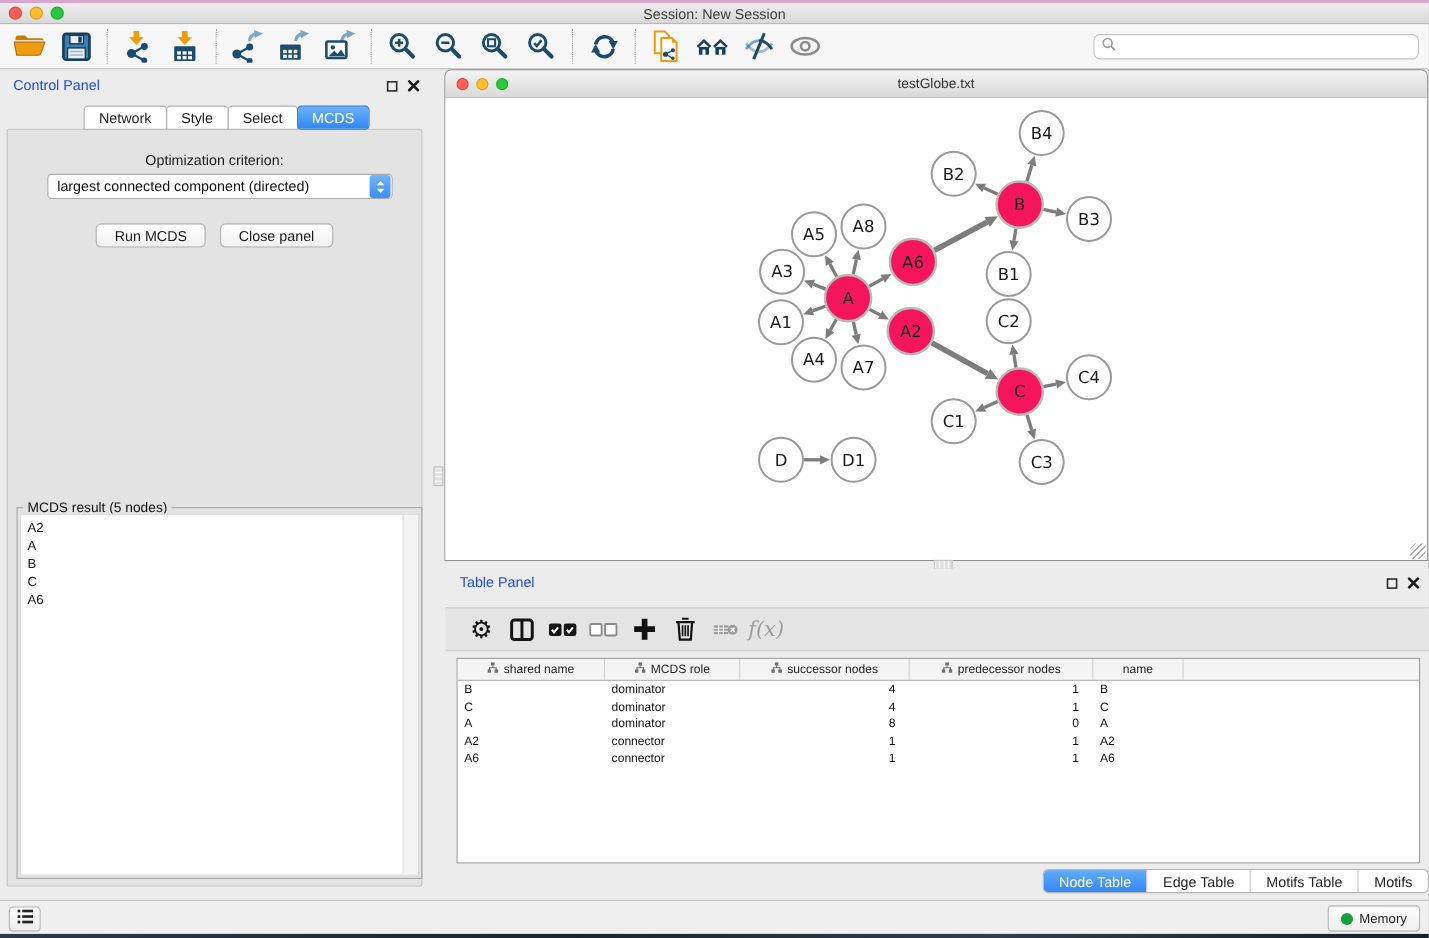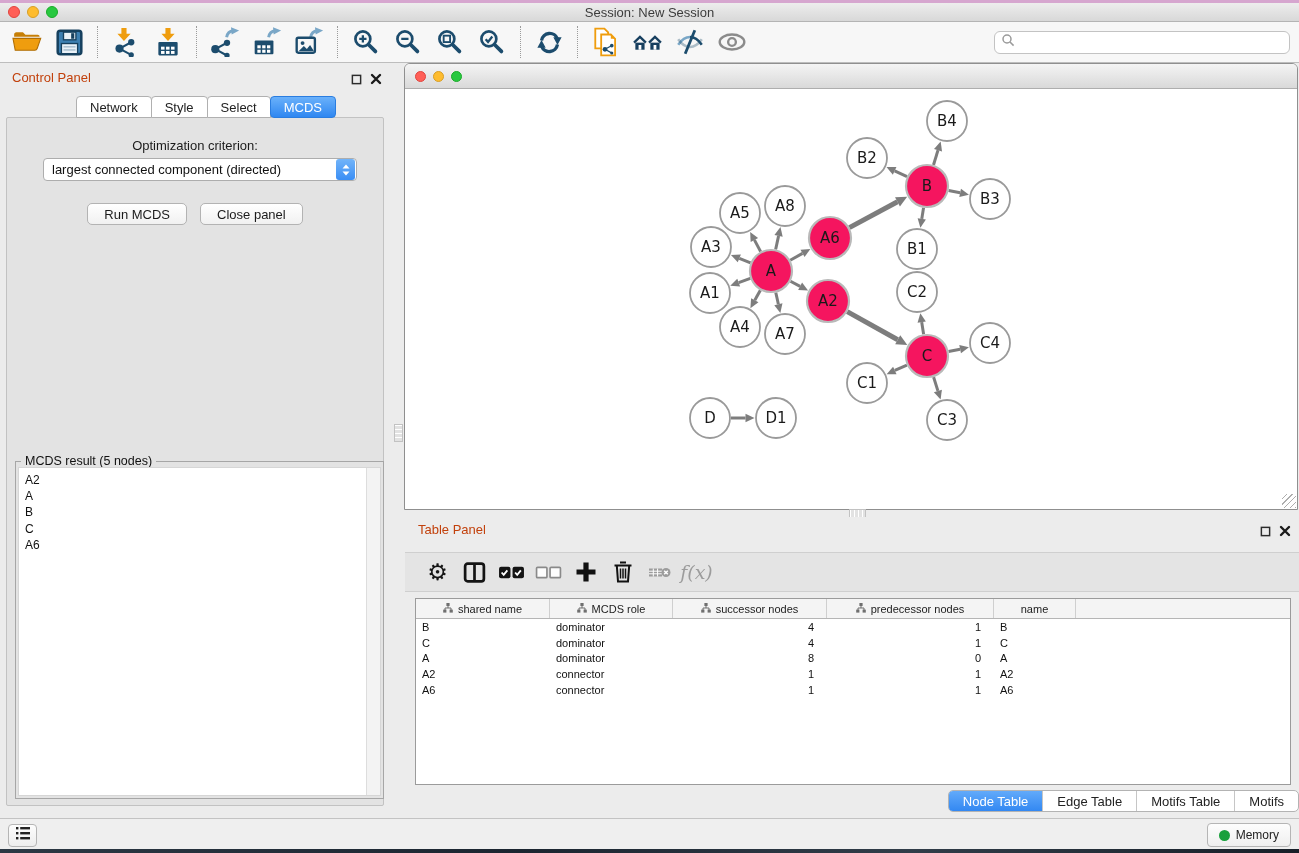--- a/index.html
+++ b/index.html
@@ -22,21 +22,21 @@
   .tb-group{display:flex;align-items:center;}
   .tb-sep{width:1px;height:32px;border-left:1px dotted #9b9b9b;margin:0 7px;}
   .tb-btn{width:42px;height:36px;display:flex;align-items:center;justify-content:center;cursor:default;}
   .tb-btn svg{display:block;}
   .search-box{margin-left:auto;width:296px;height:23px;background:#fff;border:1px solid #c3c3c3;
     border-radius:6px;display:flex;align-items:center;padding:0 6px;}
   .search-box input{border:none;outline:none;flex:1;font-size:12px;margin-left:5px;background:transparent;}
   
   .control-panel{position:absolute;left:0;top:65px;width:390px;height:747px;}
   .panel-header{position:absolute;left:0;top:0;width:100%;height:26px;}
-  .panel-title{position:absolute;left:12px;top:5px;font-size:13px;color:#c2410c;}
+  .panel-title{position:absolute;left:12px;top:5px;font-size:13px;color:#1d4ed8;}
   .panel-icons{position:absolute;right:8px;top:6px;display:flex;gap:8px;align-items:center;}
   .cp-tabs{position:absolute;left:77px;top:31px;display:flex;z-index:3;}
   .cp-tab{height:22px;padding:0 13px;background:#fff;border:1px solid #b0b0b0;margin-left:-1px;
     border-radius:4px 4px 0 0;font-size:13px;display:flex;align-items:center;color:#222;}
   .cp-tab.active{background:linear-gradient(#6ab1fb,#2f87f1);border-color:#2a7de0;color:#fff;border-radius:4px;}
   .cp-content{position:absolute;left:6px;top:52px;width:378px;height:689px;background:#e3e3e3;
     border:1px solid #c2c2c2;border-radius:2px;}
   .opt-label{position:absolute;left:0;top:20px;width:100%;text-align:center;font-size:13px;color:#1b1b1b;}
   .dropdown{position:absolute;left:36px;top:40px;width:314px;height:23px;background:#fff;
     border:1px solid #adadad;border-radius:4px;display:flex;align-items:center;}
@@ -361,20 +361,21 @@
     </div>
   </div>
 
   <div class="net-window">
     <div class="net-titlebar">
       <div class="net-lights">
         <div class="light red"></div>
         <div class="light yellow"></div>
         <div class="light green"></div>
       </div>
+      <div class="net-title">testGlobe.txt</div>
     </div>
     <div class="net-canvas">
       <svg width="892" height="420" viewBox="0 0 892 420">
           <line x1="355.6297000338812" y1="162.5975032891971" x2="349.3770067712101" y2="150.8989158945222" stroke="#7d7d7d" stroke-width="3"></line>
           <polygon points="345.13461133052516,142.96153087646647 353.08111977963614,148.91913135553588 345.6728937627841,152.8787004335085" fill="#7d7d7d"></polygon>
           <line x1="370.63223367079195" y1="160.49320081418014" x2="373.5780396836748" y2="146.81624432579568" stroke="#7d7d7d" stroke-width="3"></line>
           <polygon points="375.4730443671806,138.01800829523302 377.683883164604,147.70057984476506 369.4721962027455,145.9319088068263" fill="#7d7d7d"></polygon>
           <line x1="345.5735128005243" y1="173.8294051202097" x2="334.3185390720004" y2="169.32741562880017" stroke="#7d7d7d" stroke-width="3"></line>
           <polygon points="325.9622488540331,165.98489954161323 335.87837991268765,165.42781352708207 332.7586982313132,173.22701773051827" fill="#7d7d7d"></polygon>
           <line x1="345.30480533927783" y1="189.46384069730965" x2="333.6910653250921" y2="193.6524026696389" stroke="#7d7d7d" stroke-width="3"></line>

